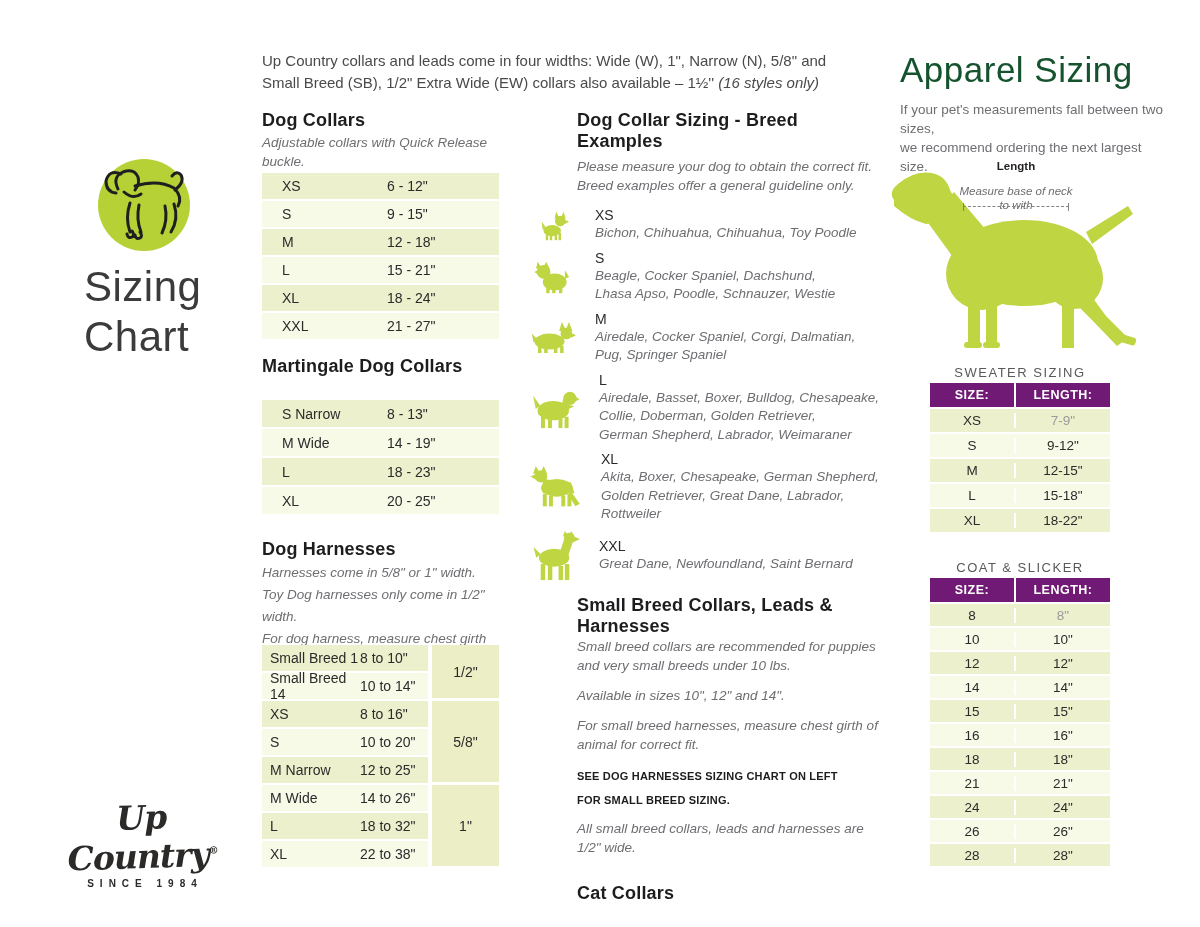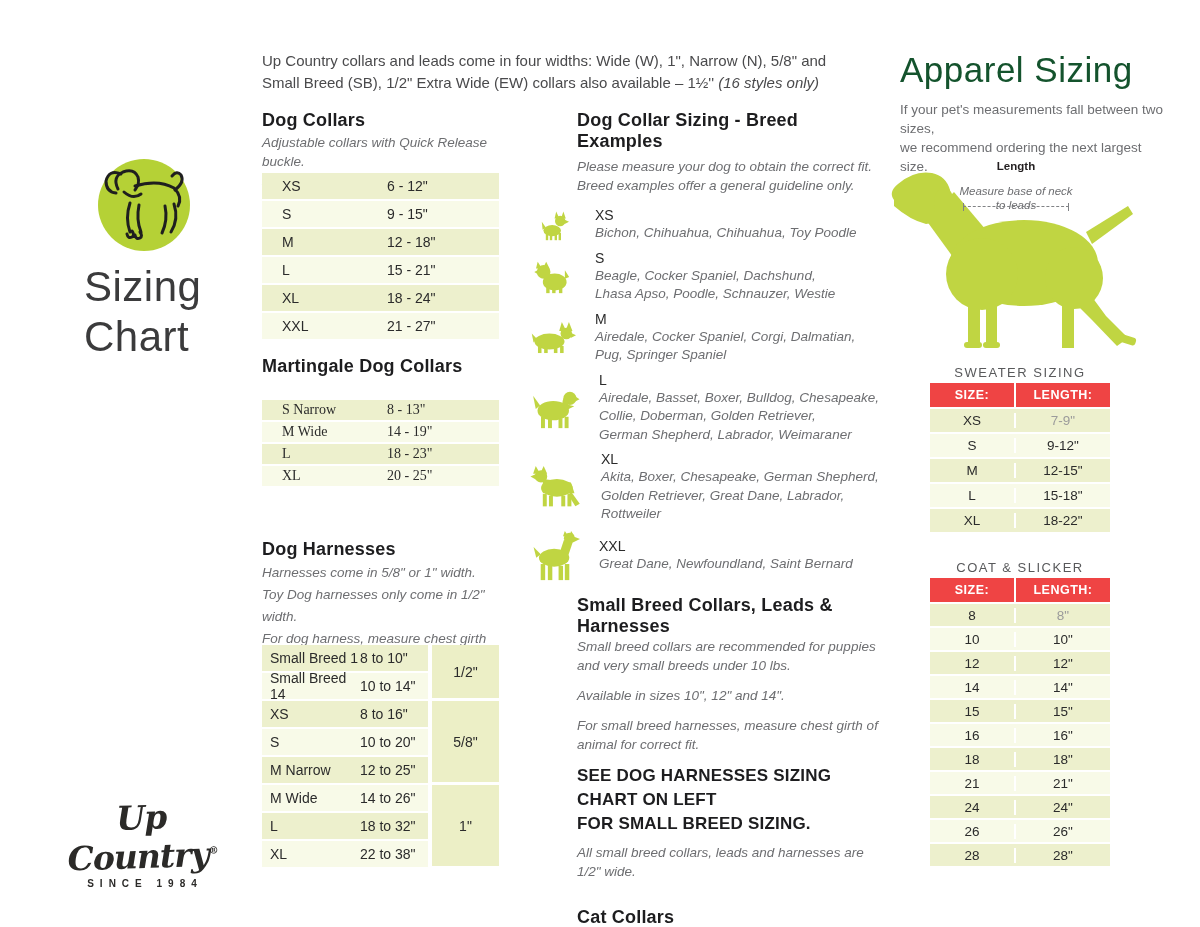--- a/index.html
+++ b/index.html
@@ -28,55 +28,55 @@
 
   
   .colA { left:262px; width:237px; }
   .pair-table { width:237px; }
   .trow { display:flex; height:28px; align-items:center; border-bottom:2px solid #fff; position:relative; }
   .trow:nth-child(odd)  { background:#edf0cd; }
   .trow:nth-child(even) { background:#f8fae8; }
   .tcell { font-size:14px; color:#2b2b2b; }
   .pair-table .c0 { padding-left:20px; flex:0 0 125px; }
   .pair-table .c1 { flex:1; }
-  .martin .trow { height:22px;font-family:Liberation Serif, serif; }
+  .martin .trow { height:29px; }
 
   
   #harness-main { width:166px; }
   #harness-main .c0 { padding-left:8px; flex:0 0 98px; }
   #harness-main .c1 { flex:1; }
   #harness-widths { left:432px; width:67px; }
   .wgroup { background:#ecefc6; margin-bottom:3px; display:flex; align-items:center;
     justify-content:center; font-size:14px; color:#2b2b2b; }
 
   
   #colB { left:530px; top:110px; width:352px; }
   .indent { margin-left:47px; }
   #breed-list { margin-top:12px; }
   .breed-item { display:flex; align-items:center; margin-bottom:7px; }
   .breed-icon { flex:0 0 46px; display:flex; justify-content:center; align-items:center; }
   .breed-text { padding-left:19px; }
   .breed-size { font-size:14px; color:#2b2b2b; line-height:17px; }
   .breed-names { font-size:13.5px; font-style:italic; color:#6d6e71; line-height:18.5px; }
-  .sb-bold { font-size:17px; font-weight:bold; color:#1d1d1f; line-height:24px; letter-spacing:.2px; }
+  .sb-bold { font-size:11px; font-weight:bold; color:#1d1d1f; line-height:24px; letter-spacing:.2px; }
 
   
   #apparel-title { left:900px; top:50px; font-size:35px; font-weight:300; color:#14532d; letter-spacing:.5px; }
   #apparel-note { left:900px; top:100px; width:270px; }
   #length-block { left:946px; top:160px; width:140px; text-align:center; z-index:2; }
   #length-label { font-size:11.5px; font-weight:bold; color:#231f20; }
   .length-note { font-size:11.5px; font-style:italic; color:#6d6e71; line-height:14px;margin-top:12px; }
   #measure-line { left:963px; top:206px; width:106px; height:8px; border-top:1px dashed #808285; z-index:2; }
   #measure-line::before, #measure-line::after { content:""; position:absolute; top:-4px; width:1px; height:8px; background:#808285; }
   #measure-line::before { left:0; } #measure-line::after { right:0; }
   #apparel-dog { left:884px; top:168px; width:268px; height:182px; z-index:1; }
 
   .mini-title { width:180px; text-align:center; font-size:13px; color:#58595b; letter-spacing:1.5px; }
   .sz-table { width:180px; }
-  .sz-head { display:flex; height:26px; background:#ef4444; border-bottom:2px solid #fff; }
+  .sz-head { display:flex; height:26px; background:#701a75; border-bottom:2px solid #fff; }
   .sz-head span { flex:1; display:flex; align-items:center; justify-content:center;
     color:#fff; font-size:12.5px; font-weight:bold; letter-spacing:.5px; }
   .sz-head span:first-child { border-right:2px solid #fff; flex:0 0 86px; }
   .sz-table .trow { height:25px; }
   .coat .trow { height:24px; }
   .sz-table .tcell { flex:1; text-align:center; font-size:13.5px; }
   .sz-table .c0 { flex:0 0 86px; border-right:2px solid #fff; }
   .sz-table .trow:first-child .c1 { color:#9b9b9b; }
 
   svg { display:block; }
@@ -358,21 +358,21 @@
   </div>
 
   <div class="abs" id="apparel-title">Apparel Sizing</div>
   <div class="abs body-gray" id="apparel-note">
     <span>If your pet's measurements fall between two sizes,</span><br>
     <span>we recommend ordering the next largest size.</span>
   </div>
 
   <div class="abs" id="length-block">
     <div id="length-label">Length</div>
-    <div class="length-note"><span>Measure base of neck</span><br><span>to leads</span></div>
+    <div class="length-note"><span>Measure base of neck</span><br><span>to with</span></div>
   </div>
   <div class="abs" id="measure-line"></div>
 
   <div class="abs" id="apparel-dog">
     <svg width="268" height="182" viewBox="0 0 268 182" fill="#c0d542">
       <path d="M10 32 Q4 24 14 16 Q30 2 48 5 Q62 8 66 22 L66 36 Q63 48 54 54 L42 56 Q26 52 10 38 Z"></path>
       <ellipse cx="60" cy="36" rx="10" ry="17"></ellipse>
       <polygon points="42,52 70,24 102,62 74,96"></polygon>
       <ellipse cx="140" cy="95" rx="74" ry="43"></ellipse>
       <circle cx="98" cy="106" r="36"></circle>

